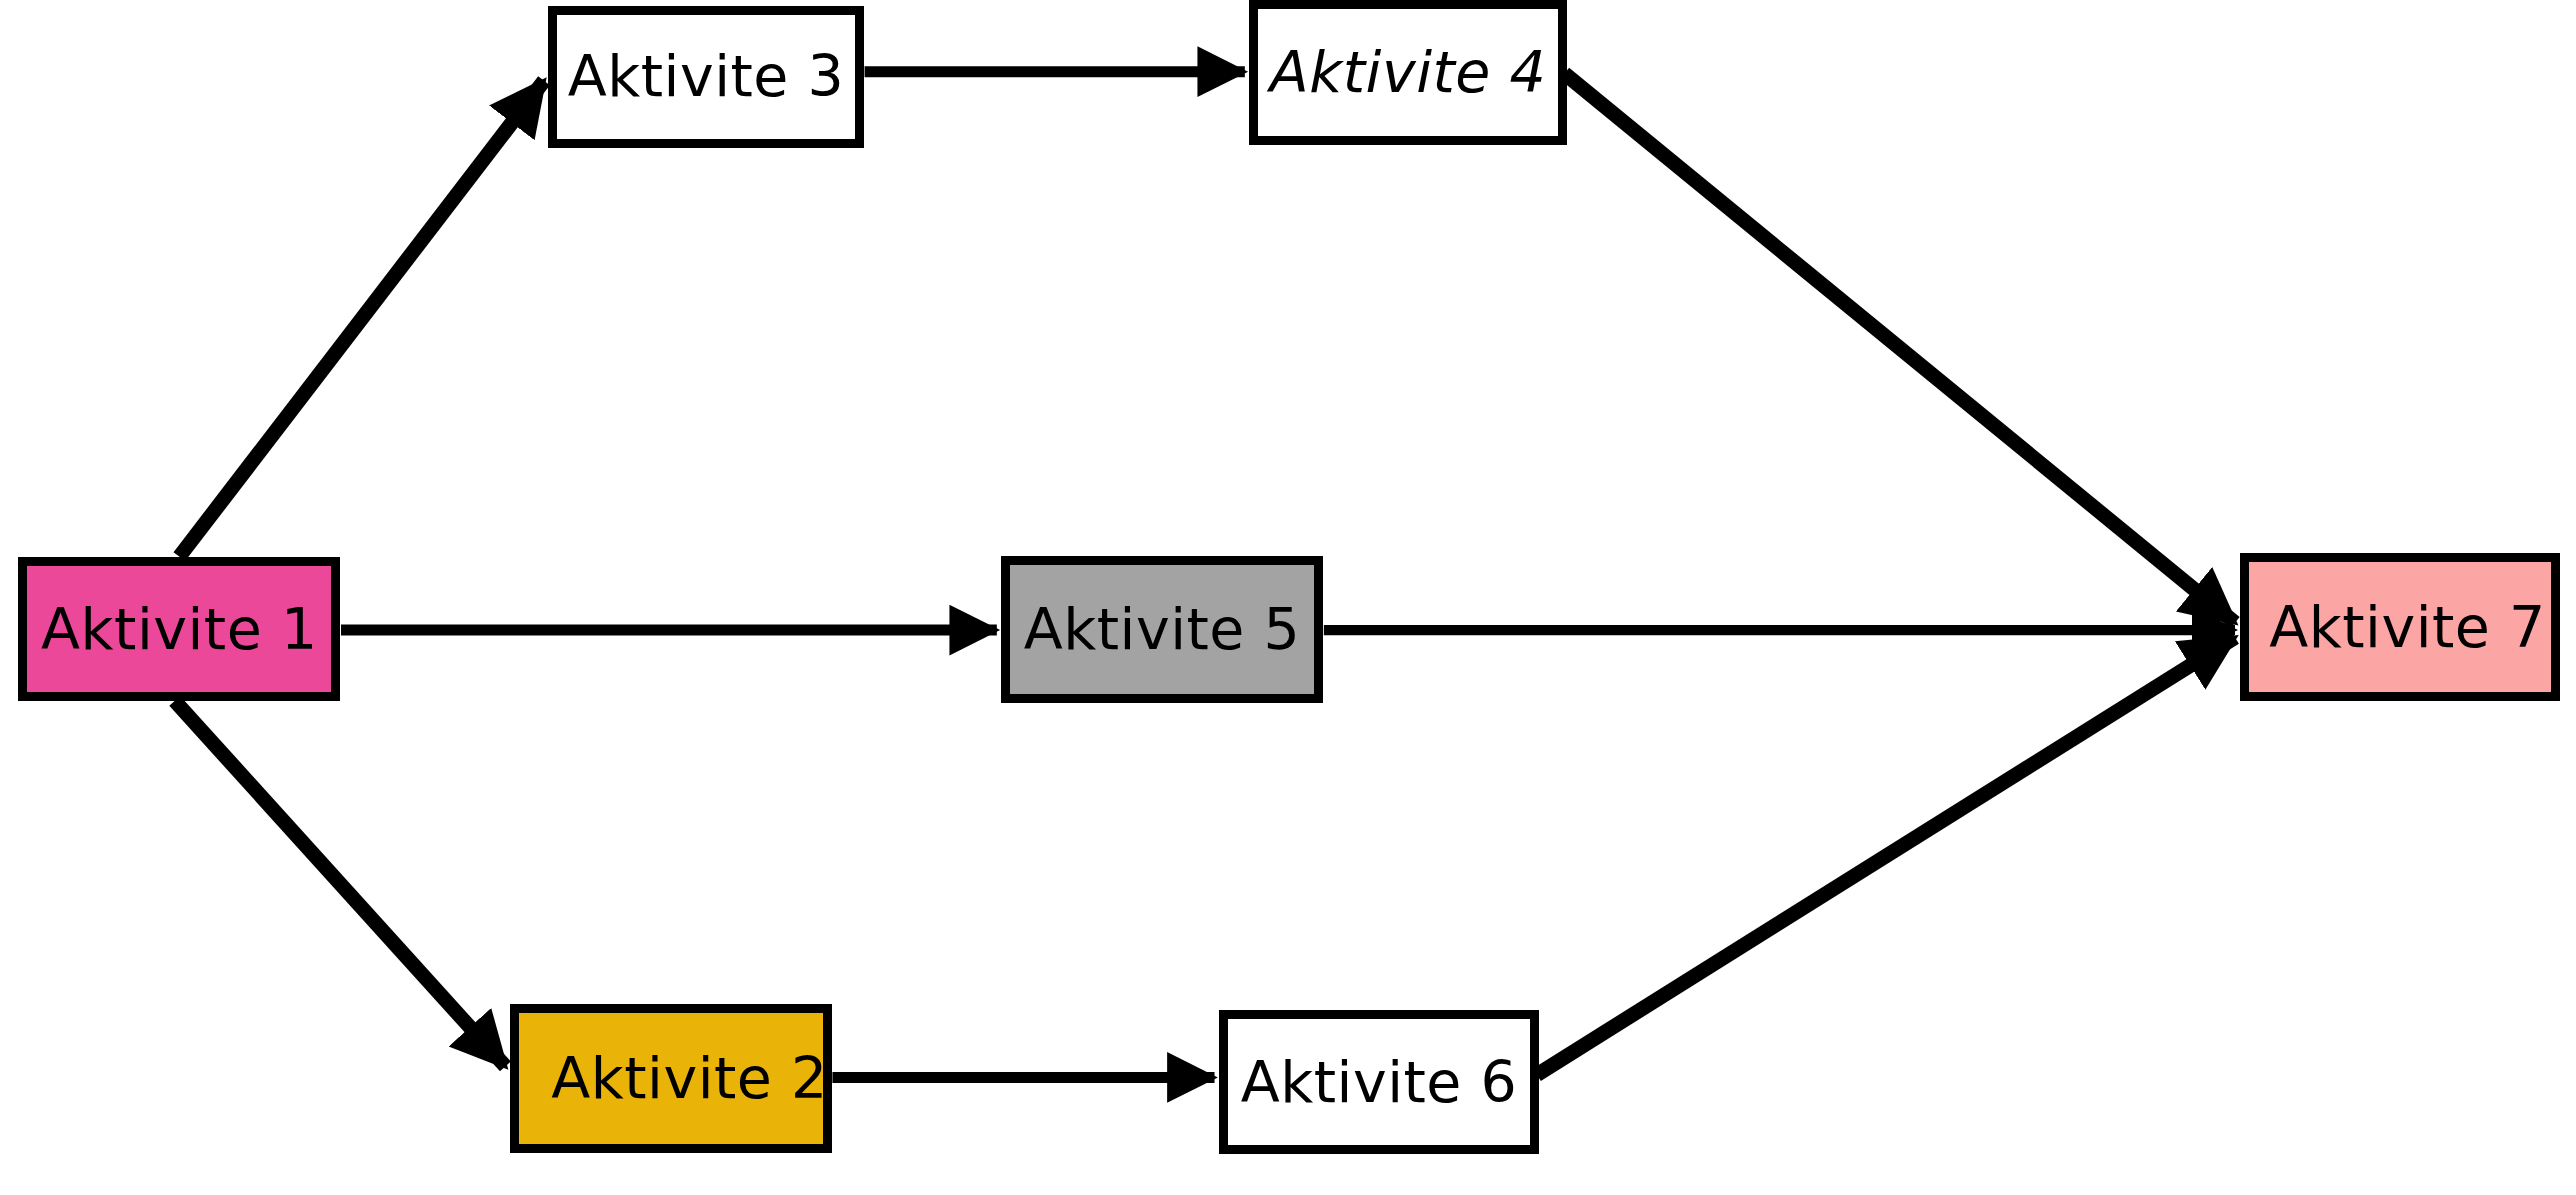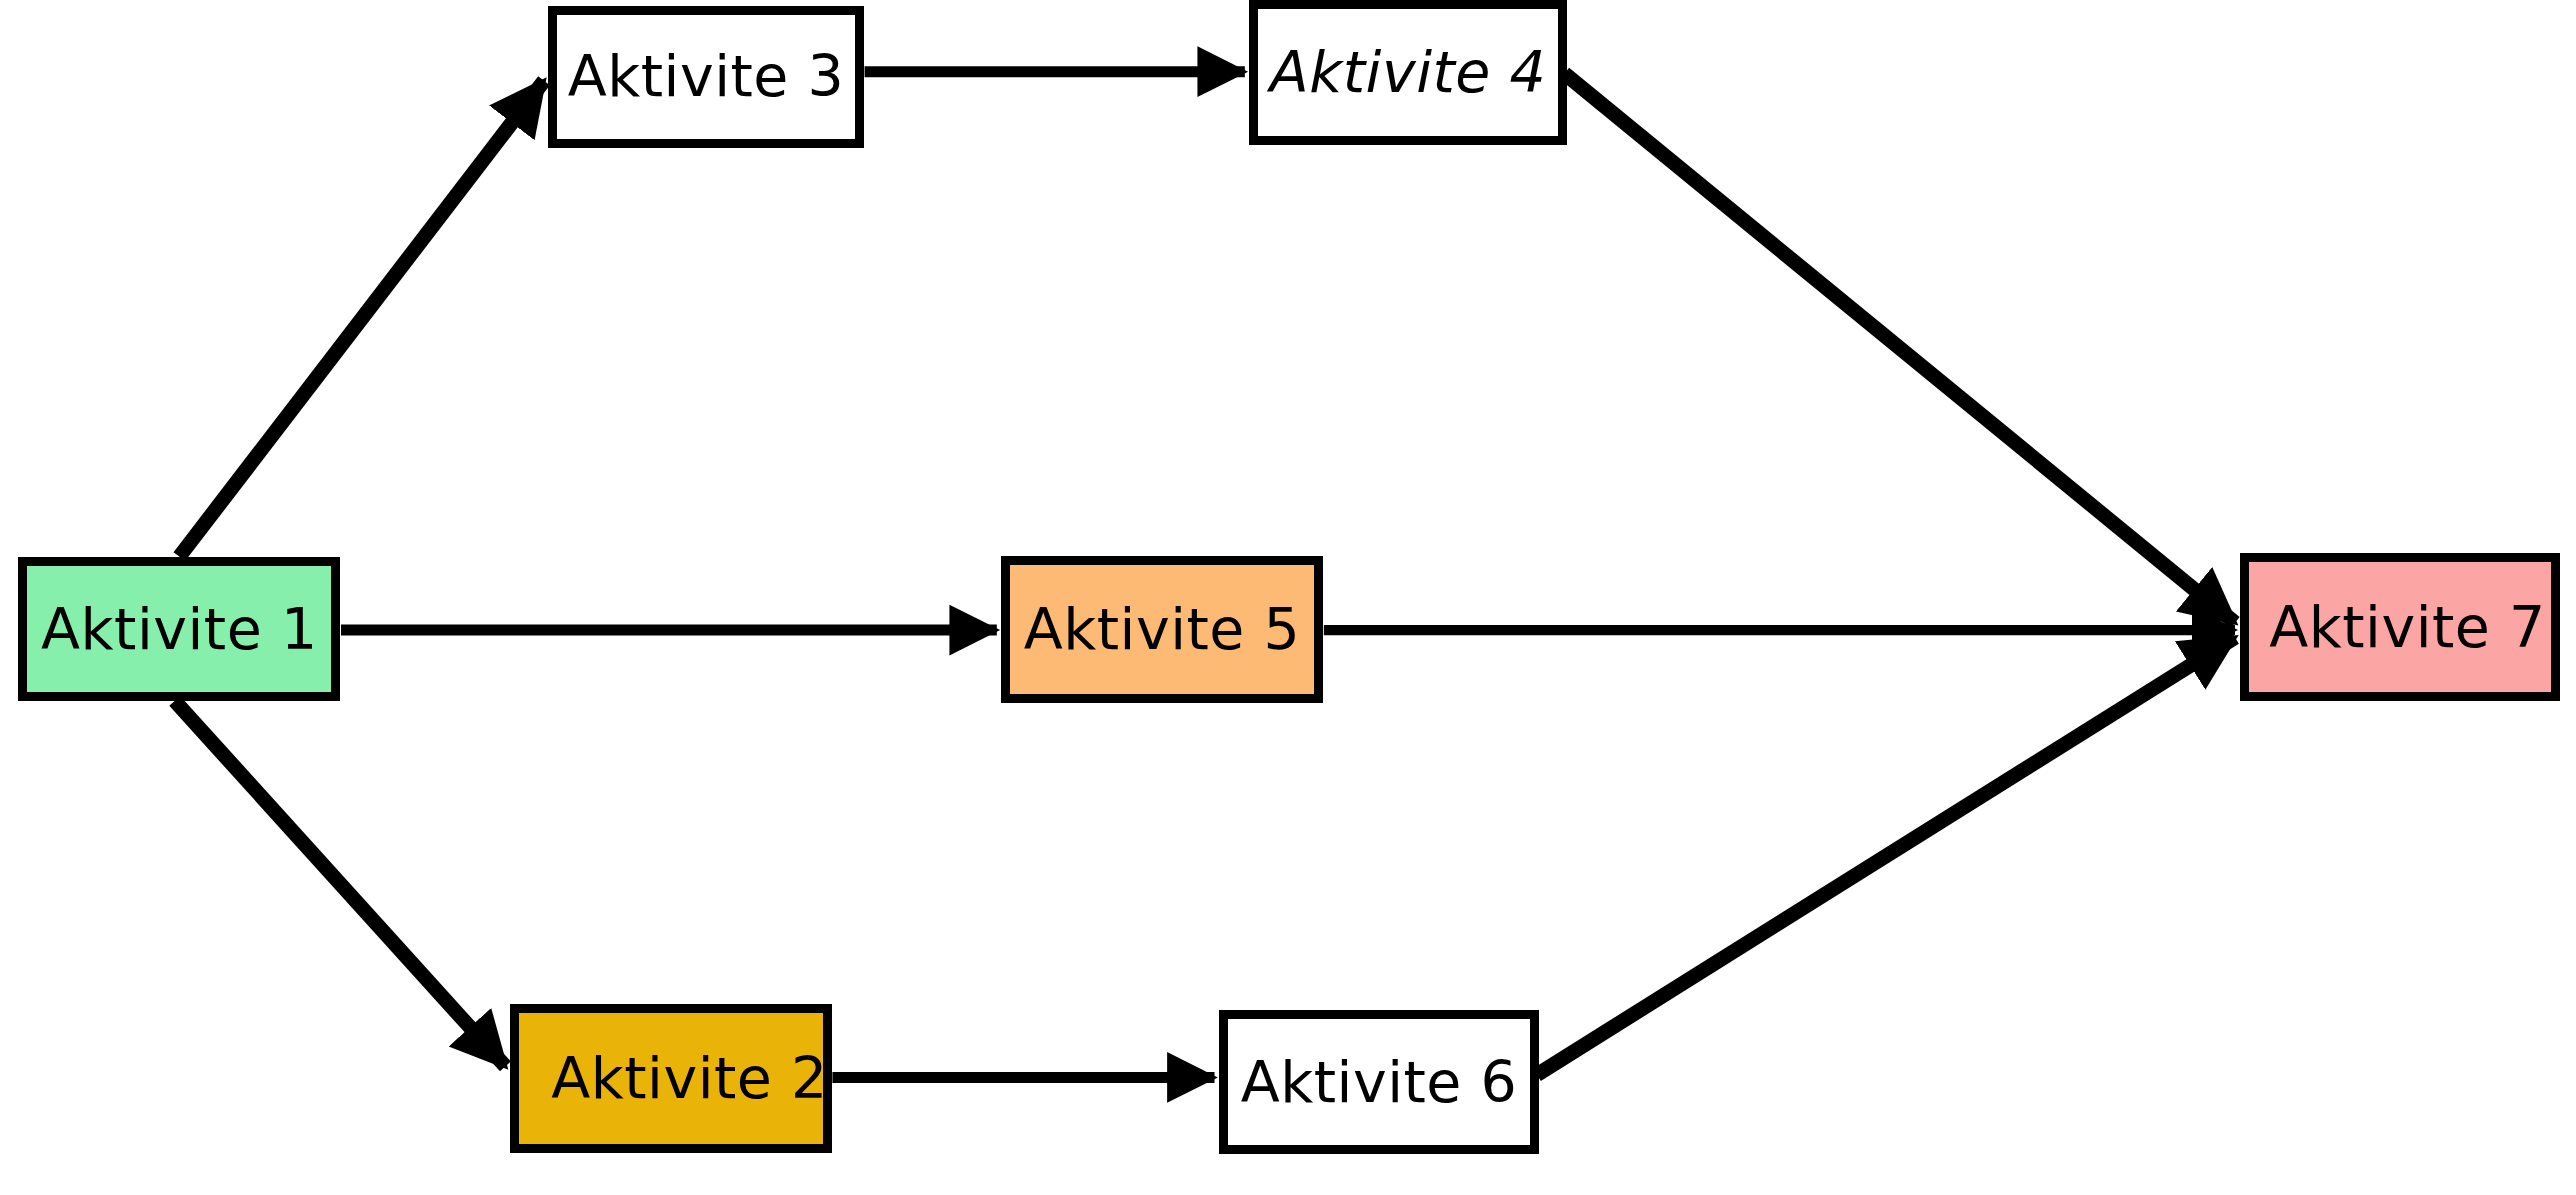--- a/index.html
+++ b/index.html
@@ -64,30 +64,30 @@
         <line x1="1703" y1="80" x2="2433" y2="678" stroke="#000000" stroke-width="16" stroke-linecap="butt" marker-end="url(#arrowhead-thick)"></line>
         <line x1="371" y1="686" x2="1085" y2="686" stroke="#000000" stroke-width="12" stroke-linecap="butt" marker-end="url(#arrowhead-thin)"></line>
         <line x1="1441" y1="686" x2="2433" y2="686" stroke="#000000" stroke-width="11" stroke-linecap="butt" marker-end="url(#arrowhead-thin)"></line>
         <line x1="190" y1="763" x2="550" y2="1161" stroke="#000000" stroke-width="16" stroke-linecap="butt" marker-end="url(#arrowhead-thick)"></line>
         <line x1="906" y1="1173" x2="1322" y2="1173" stroke="#000000" stroke-width="12" stroke-linecap="butt" marker-end="url(#arrowhead-thin)"></line>
         <line x1="1673" y1="1170" x2="2433" y2="694" stroke="#000000" stroke-width="16" stroke-linecap="butt" marker-end="url(#arrowhead-thick)"></line>
       </g>
   </svg>
 
   <div id="nodes-group">
-      <div class="node" style="left: 18.4px; top: 557px; width: 322px; height: 144px; background: #86efac; border-color: rgb(0, 0, 0);">
+      <div class="node" style="left: 18.4px; top: 557px; width: 322px; height: 144px; background: #ec4899; border-color: rgb(0, 0, 0);">
         <span class="node-label">Aktivite 1</span>
       </div>
       <div class="node" style="left: 548px; top: 5.5px; width: 316px; height: 142px; background: rgb(255, 255, 255); border-color: rgb(0, 0, 0);">
         <span class="node-label">Aktivite 3</span>
       </div>
       <div class="node" style="left: 1249px; top: 0px; width: 318px; height: 145px; background: rgb(255, 255, 255); border-color: rgb(0, 0, 0); font-style: italic;">
         <span class="node-label">Aktivite 4</span>
       </div>
-      <div class="node" style="left: 1001px; top: 556px; width: 322px; height: 147px; background: #fdba74; border-color: rgb(0, 0, 0);">
+      <div class="node" style="left: 1001px; top: 556px; width: 322px; height: 147px; background: #a3a3a3; border-color: rgb(0, 0, 0);">
         <span class="node-label">Aktivite 5</span>
       </div>
       <div class="node" style="left: 2240px; top: 553px; width: 320px; height: 148px; background: #fca5a5; border-color: rgb(0, 0, 0); padding-left: 15px;">
         <span class="node-label">Aktivite 7</span>
       </div>
       <div class="node" style="left: 510px; top: 1004px; width: 322px; height: 149px; background: #eab308; border-color: rgb(0, 0, 0); padding-left: 37px;">
         <span class="node-label">Aktivite 2</span>
       </div>
       <div class="node" style="left: 1219px; top: 1010px; width: 320px; height: 144px; background: rgb(255, 255, 255); border-color: rgb(0, 0, 0); justify-content: center;">
         <span class="node-label">Aktivite 6</span>

